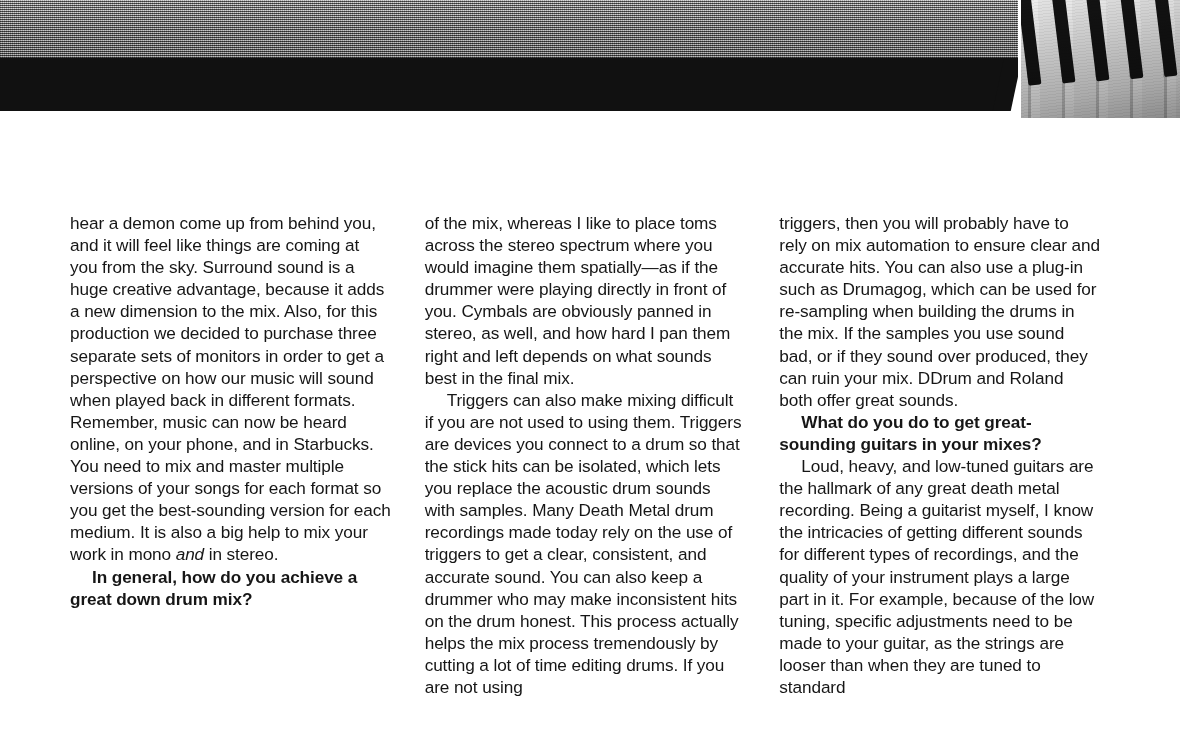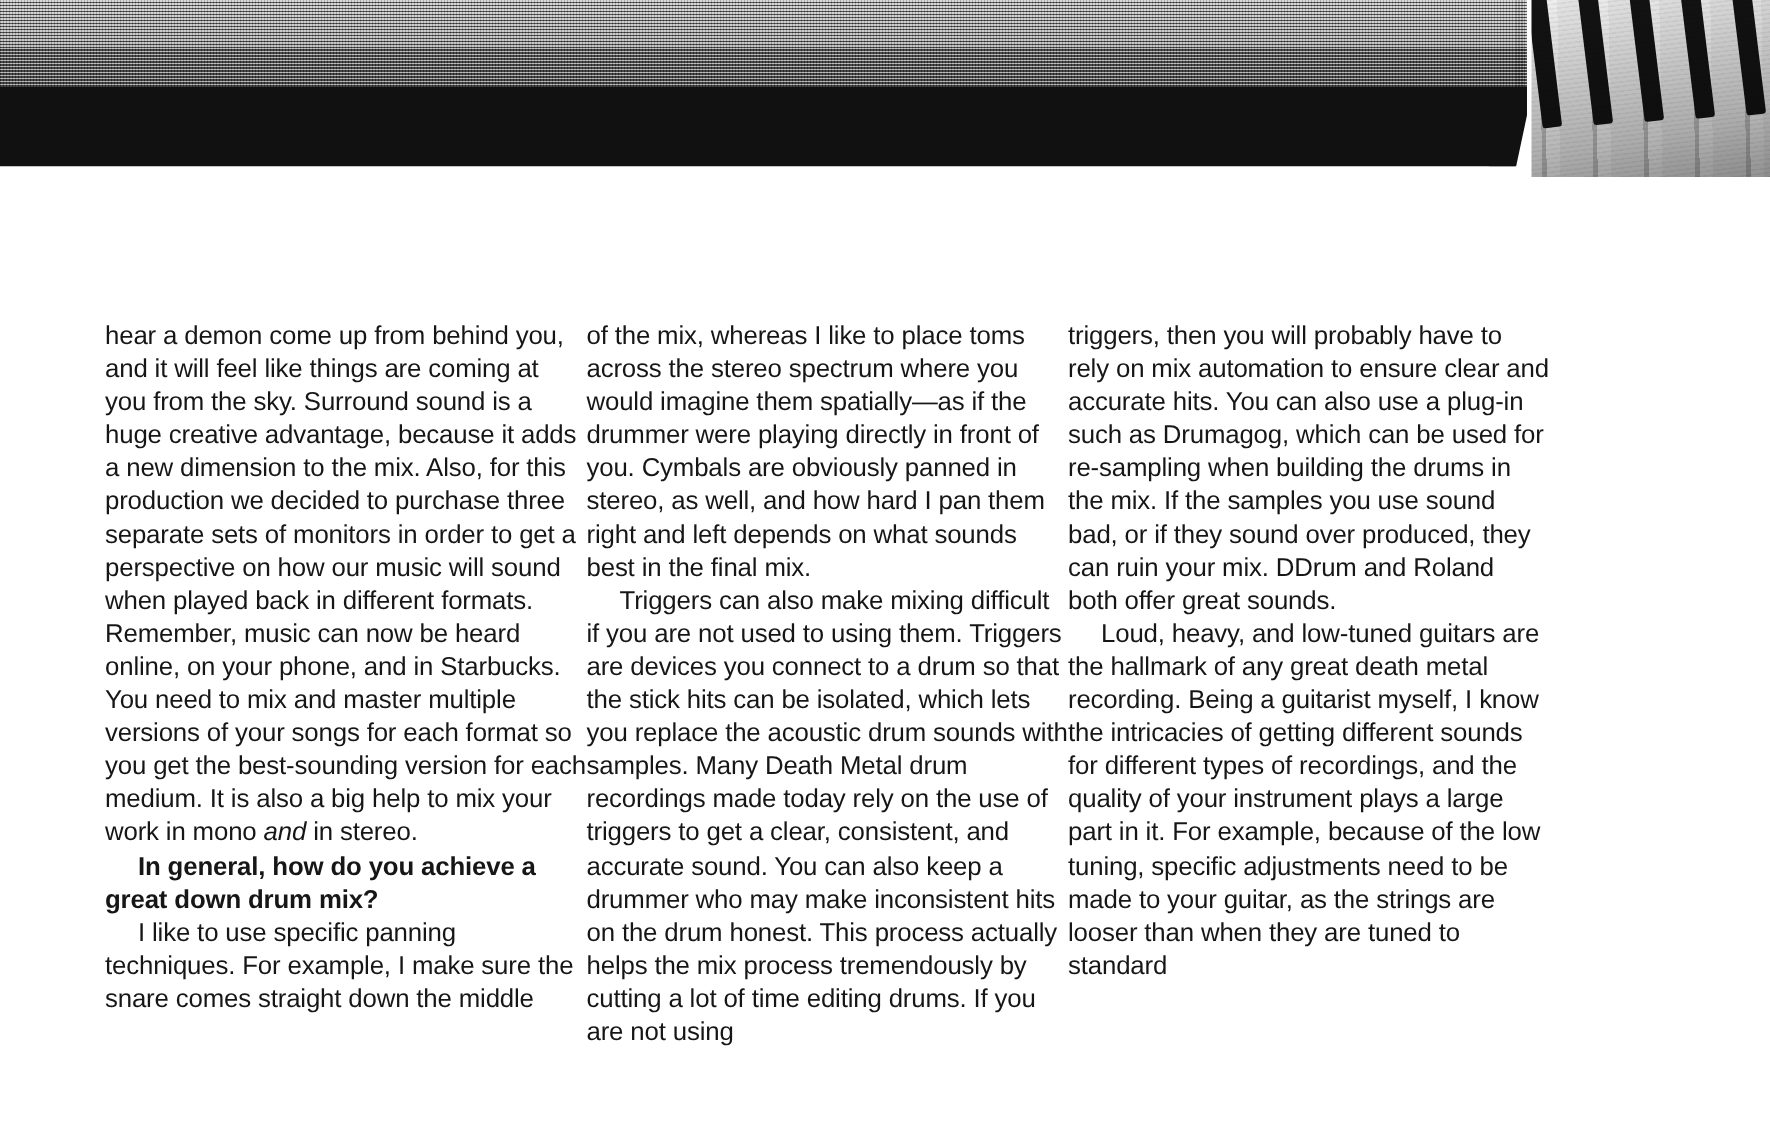--- a/index.html
+++ b/index.html
@@ -118,20 +118,21 @@
     background: #ffffff;
   }
 
   
   .article {
     position: absolute;
     top: 212px;
     left: 70px;
     width: 1030px;
     display: flex;
+    gap: 34px;
   }
   .column {
     width: 321px;
   }
   .column p {
     margin: 0;
     font-size: 17.2px;
     line-height: 22.1px;
     letter-spacing: -0.1px;
     color: #161616;
@@ -170,26 +171,26 @@
     </div>
     <div class="kb-border-left"></div>
   </div>
 </div>
 
 <div class="article">
 
   <div class="column">
     <p><span>hear a demon come up from behind you, and it will feel like things are coming at you from the sky. Surround sound is a huge creative advantage, because it adds a new dimension to the mix. Also, for this production we decided to purchase three separate sets of monitors in order to get a perspective on how our music will sound when played back in different formats. Remember, music can now be heard online, on your phone, and in Starbucks. You need to mix and master multiple versions of your songs for each format so you get the best-sounding version for each medium. It is also a big help to mix your work in mono </span><span class="italic">and</span><span> in stereo.</span></p>
     <p class="question">In general, how do you achieve a great down drum mix?</p>
-    <p class="indent">I like to use specific panning techniques. For example, I make sure the snare comes straight down the middle</p>
   </div>
 
   <div class="column">
     <p>of the mix, whereas I like to place toms across the stereo spectrum where you would imagine them spatially—as if the drummer were playing directly in front of you. Cymbals are obviously panned in stereo, as well, and how hard I pan them right and left depends on what sounds best in the final mix.</p>
     <p class="indent">Triggers can also make mixing difficult if you are not used to using them. Triggers are devices you connect to a drum so that the stick hits can be isolated, which lets you replace the acoustic drum sounds with samples. Many Death Metal drum recordings made today rely on the use of triggers to get a clear, consistent, and accurate sound. You can also keep a drummer who may make inconsistent hits on the drum honest. This process actually helps the mix process tremendously by cutting a lot of time editing drums. If you are not using</p>
   </div>
 
   <div class="column">
     <p>triggers, then you will probably have to rely on mix automation to ensure clear and accurate hits. You can also use a plug-in such as Drumagog, which can be used for re-sampling when building the drums in the mix. If the samples you use sound bad, or if they sound over produced, they can ruin your mix. DDrum and Roland both offer great sounds.</p>
+    <p class="question">What do you do to get great-sounding guitars in your mixes?</p>
     <p class="indent">Loud, heavy, and low-tuned guitars are the hallmark of any great death metal recording. Being a guitarist myself, I know the intricacies of getting different sounds for different types of recordings, and the quality of your instrument plays a large part in it. For example, because of the low tuning, specific adjustments need to be made to your guitar, as the strings are looser than when they are tuned to standard</p>
   </div>
 
 </div>
 
 </body></html>

